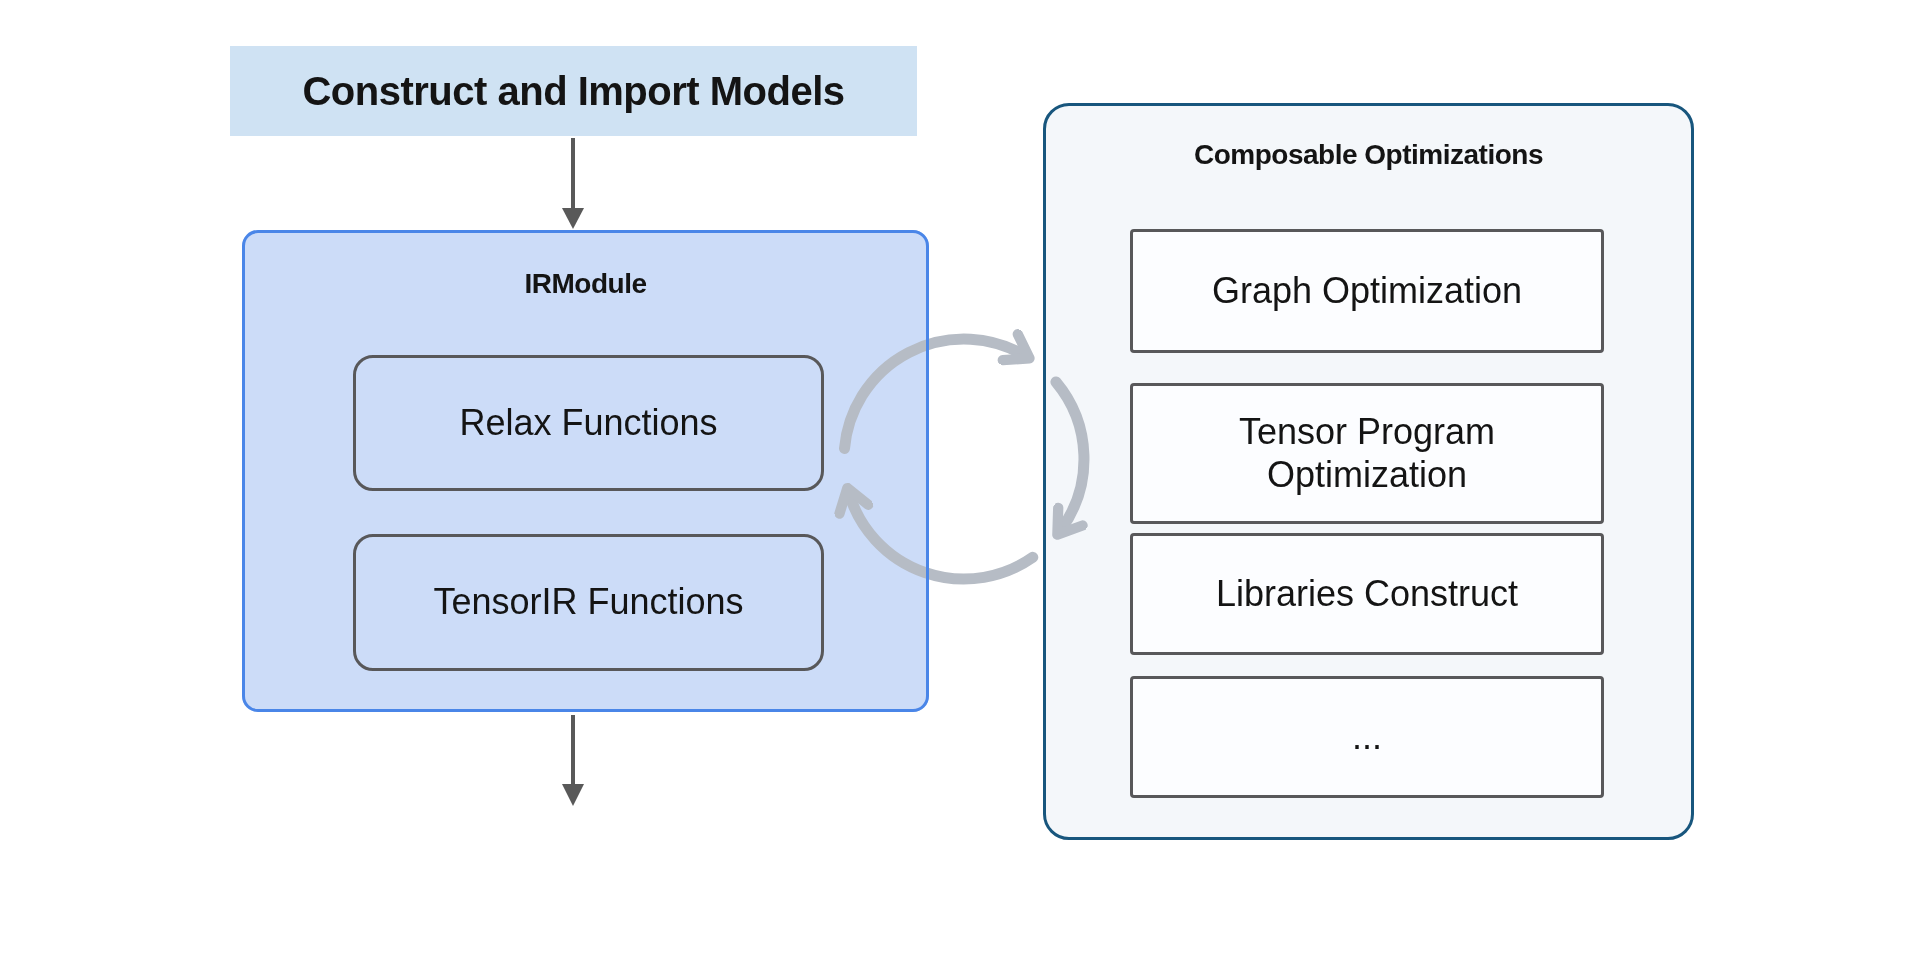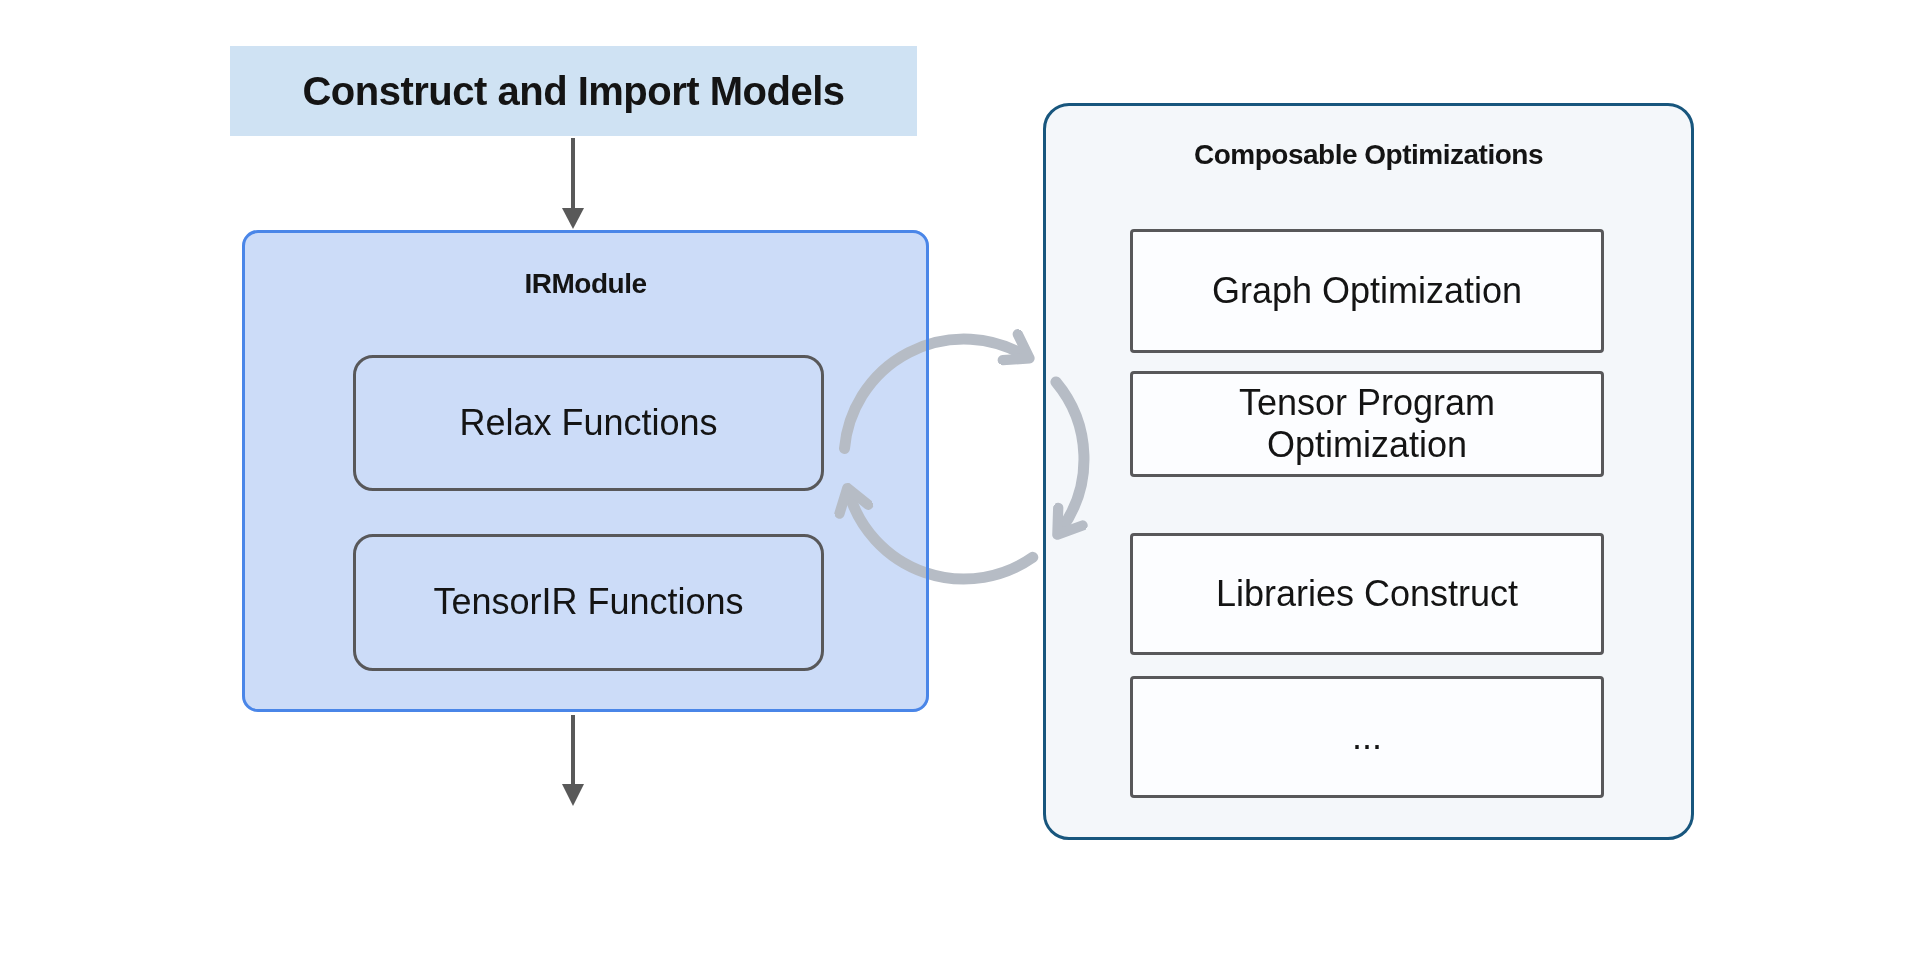--- a/index.html
+++ b/index.html
@@ -44,21 +44,21 @@
   .inner-box{
     position:absolute;box-sizing:border-box;border:3px solid var(--inner_border);
     font-size:36px;white-space:pre-line;line-height:1.18;
   }
   .blue-inner{left:111px;width:471px;border-radius:20px;background:transparent;}
   .blue-inner.relax{top:125px;height:136px;}
   .blue-inner.tensor{top:304px;height:137px;}
 
   .card{left:87px;width:474px;border-radius:4px;background:var(--card_fill);}
   .card.c0{top:126px;height:124px;}
-  .card.c1{top:268px;height:106px;}
+  .card.c1{top:280px;height:141px;}
   .card.c2{top:430px;height:122px;}
   .card.c3{top:573px;height:122px;}
 
   svg.overlay{position:absolute;left:0;top:0;z-index:2;}
   .down-arrow-line{stroke:var(--arrow_gray);stroke-width:4;}
   .down-arrow-head{fill:var(--arrow_gray);}
   .cycle-stroke{stroke:var(--cycle_gray);fill:none;}
   .cycle-arc{stroke-width:11;stroke-linecap:round;}
 </style>
 </head>

